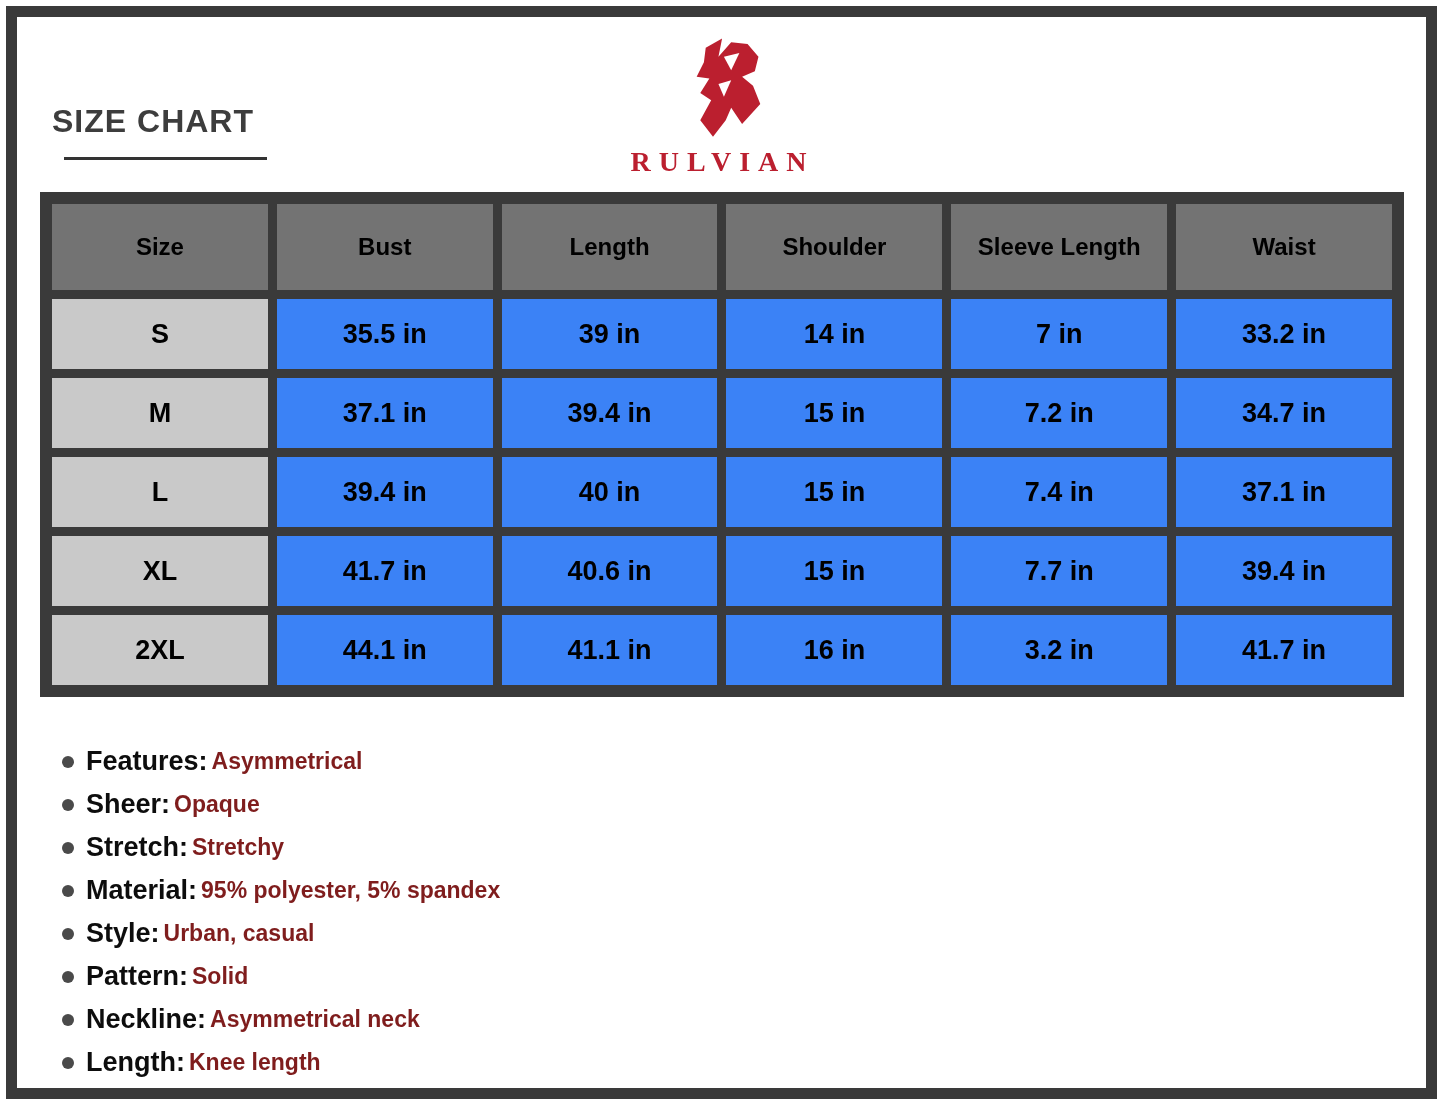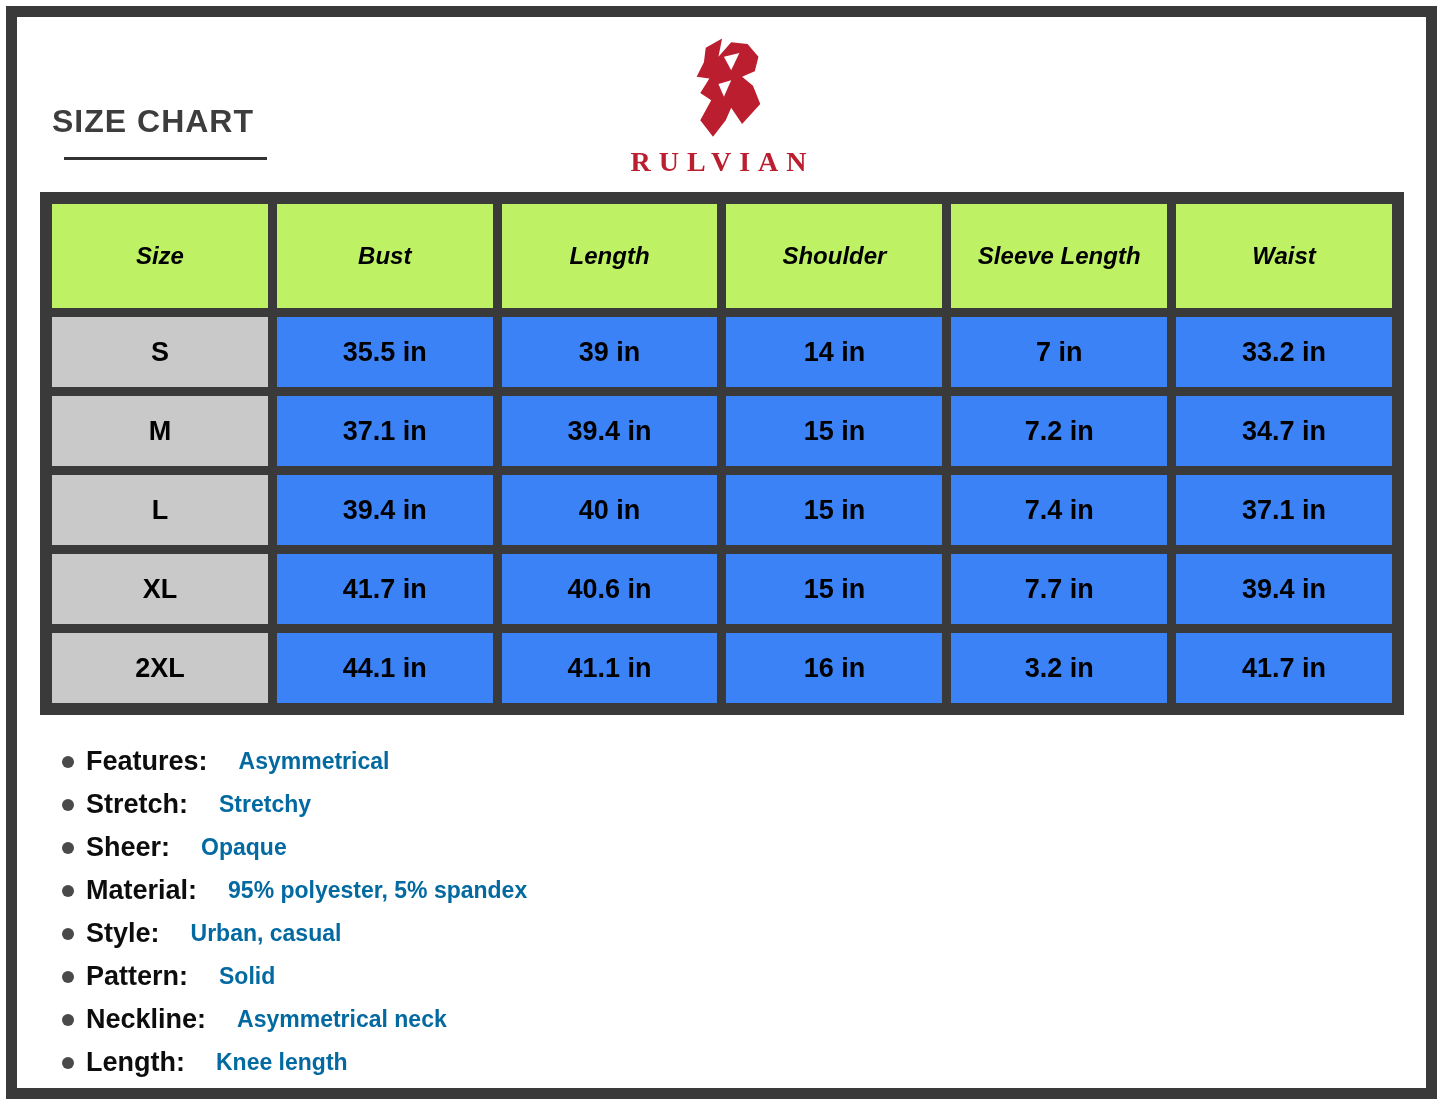--- a/index.html
+++ b/index.html
@@ -63,24 +63,23 @@
     border-collapse: separate;
     border-spacing: 9px;
   }
   .size-table th, .size-table td {
     text-align: center;
     vertical-align: middle;
     font-weight: bold;
     color: #000000;
   }
   .size-table th {
-    background: #bef264;
-    height: 104px;
+    background: #737373;
+    height: 86px;
     font-size: 24px;
-    font-style: italic;
   }
   .size-table td { height: 70px; font-size: 27px; }
   .size-table td.size-cell { background: #c9c9c9; }
   .size-table td.val-cell { background: #3b82f6; }
   
   .details {
     position: absolute;
     left: 62px; top: 746px;
   }
   .detail-row {
@@ -93,27 +92,27 @@
     width: 12px; height: 12px;
     border-radius: 50%;
     background: #4a4a4a;
     margin-right: 12px;
     flex: 0 0 auto;
   }
   .detail-label {
     font-size: 27px;
     font-weight: bold;
     color: #0d0d0d;
-    margin-right: 31px;
+    margin-right: 4px;
     white-space: nowrap;
   }
   .detail-value {
     font-size: 23px;
     font-weight: bold;
-    color: #0369a1;
+    color: #7f1d1d;
     white-space: nowrap;
   }
 </style>
 </head>
 <body>
 
 <div class="page-frame"></div>
 
 <div class="title">SIZE CHART</div>
 <div class="title-underline"></div>
@@ -185,30 +184,30 @@
 </div>
 
 <div class="details">
   <div class="detail-row">
     <span class="bullet"></span>
     <span class="detail-label">Features:</span>
     <span class="detail-value">Asymmetrical</span>
   </div>
   <div class="detail-row">
     <span class="bullet"></span>
+    <span class="detail-label">Sheer:</span>
+    <span class="detail-value">Opaque</span>
+  </div>
+  <div class="detail-row">
+    <span class="bullet"></span>
     <span class="detail-label">Stretch:</span>
     <span class="detail-value">Stretchy</span>
   </div>
   <div class="detail-row">
     <span class="bullet"></span>
-    <span class="detail-label">Sheer:</span>
-    <span class="detail-value">Opaque</span>
-  </div>
-  <div class="detail-row">
-    <span class="bullet"></span>
     <span class="detail-label">Material:</span>
     <span class="detail-value">95% polyester, 5% spandex</span>
   </div>
   <div class="detail-row">
     <span class="bullet"></span>
     <span class="detail-label">Style:</span>
     <span class="detail-value">Urban, casual</span>
   </div>
   <div class="detail-row">
     <span class="bullet"></span>

